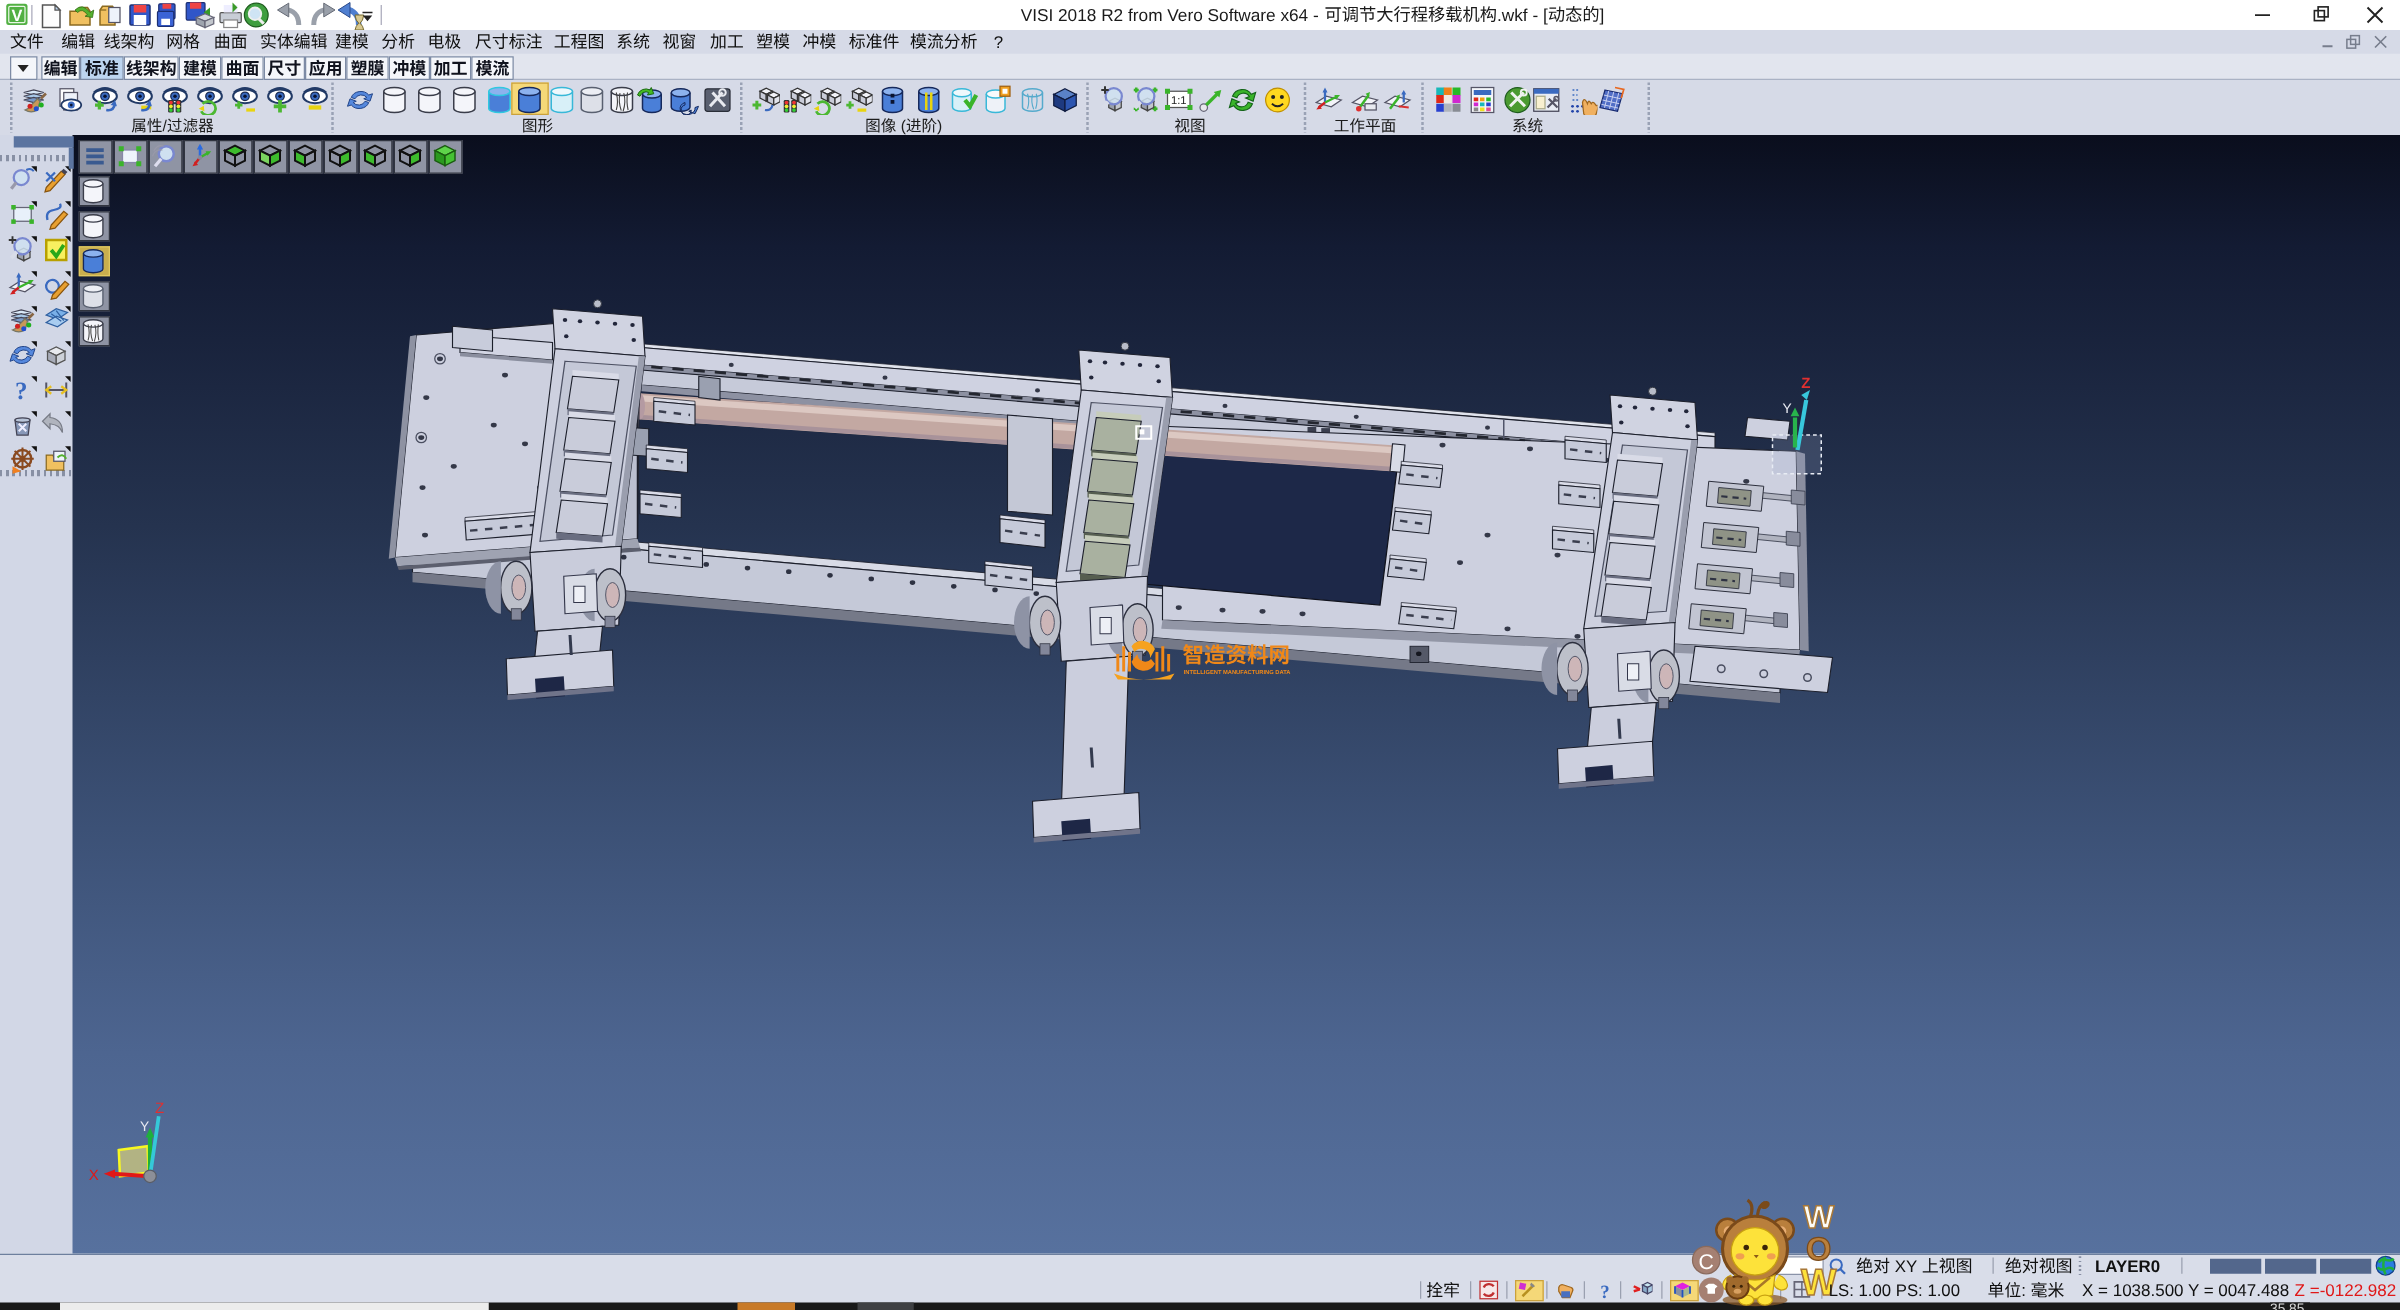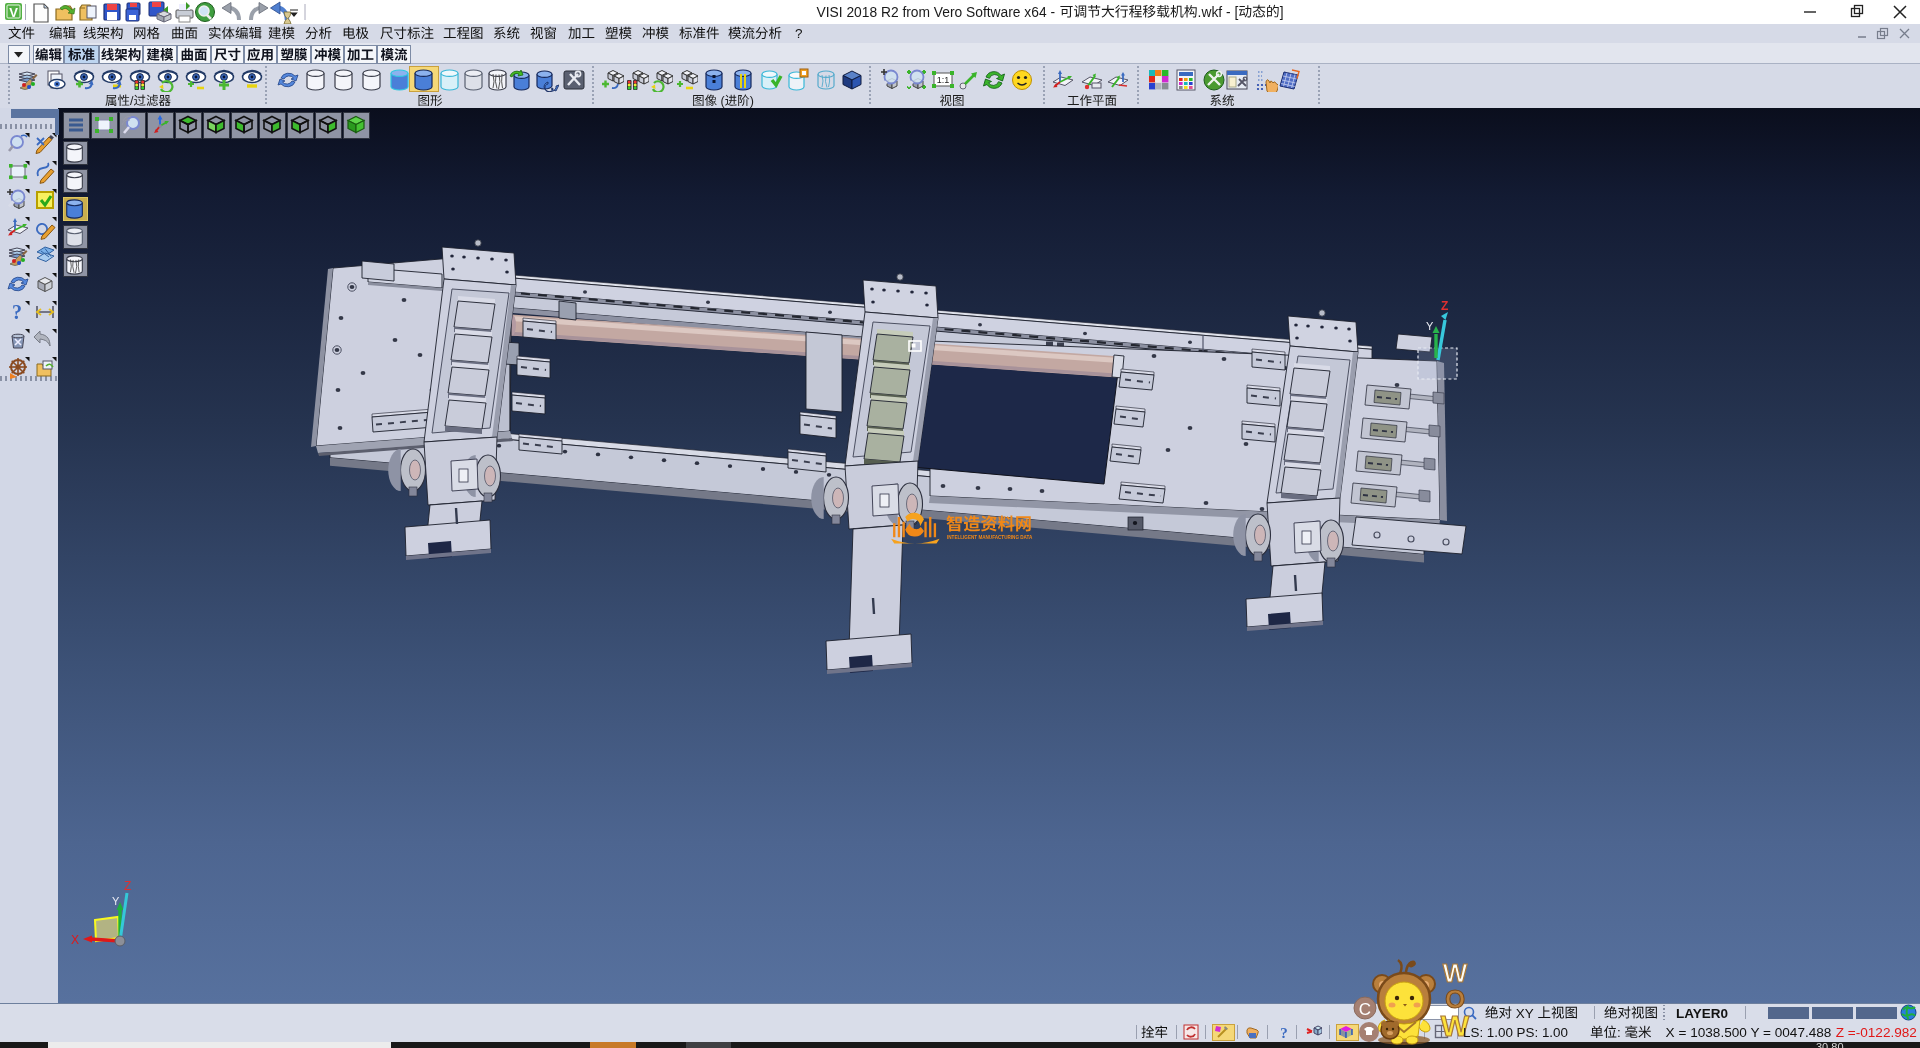--- a/index.html
+++ b/index.html
@@ -1051,21 +1051,21 @@
     <path d="M14 5 l-6 3 v6 l6 -3 z" fill="#a8b890"></path>
     <path d="M8 8 v6 M2 5 v6 M14 5 v6" stroke="#2050c0" stroke-width="1.4"></path>
   </svg>
 <svg class="abs" style="left:1434px;top:1024px;width:16px;height:16px" viewBox="0 0 16 16">
     <rect x="1.5" y="1.5" width="12" height="12" fill="none" stroke="#667" stroke-width="1.4"></rect>
     <path d="M1.5 7.5 h12 M7.5 1.5 v12" stroke="#667" stroke-width="1.2"></path>
   </svg>
 <div class="abs" style="left:48px;top:1042px;width:343px;height:6px;background:#ececec"></div>
 <div class="abs" style="left:590px;top:1042px;width:46px;height:6px;background:#c87a28"></div>
 <div class="abs" style="left:686px;top:1042px;width:45px;height:6px;background:#3f4043"></div>
-<div class="abs" style="left:1816px;top:1042px;width:32px;height:6px;background:#191919;color:#d8d8d8;font-size:11px;line-height:11px;overflow:hidden">30.80</div>
+<div class="abs" style="left:1816px;top:1042px;width:32px;height:6px;background:#191919;color:#d8d8d8;font-size:11px;line-height:11px;overflow:hidden">35.85</div>
 <svg class="abs" style="left:1352px;top:952px;width:130px;height:96px" viewBox="0 0 130 96">
 <ellipse cx="52" cy="88" rx="26" ry="5" fill="#8a5a28" fill-opacity="0.75"></ellipse>
 <path d="M48 22 q4 -10 -2 -14 M54 20 q1 -8 6 -10" stroke="#7a4a1a" stroke-width="2.5" fill="none"></path>
 <ellipse cx="60" cy="12" rx="4" ry="3" fill="#7a4a1a" transform="rotate(-30 60 12)"></ellipse>
 <circle cx="30" cy="32" r="9" fill="#b97f3c" stroke="#7a4a1a" stroke-width="2"></circle>
 <circle cx="31" cy="33" r="4" fill="#e8ad72"></circle>
 <circle cx="74" cy="32" r="9" fill="#b97f3c" stroke="#7a4a1a" stroke-width="2"></circle>
 <circle cx="73" cy="33" r="4" fill="#e8ad72"></circle>
 <circle cx="52" cy="47" r="26" fill="#b97f3c" stroke="#7a4a1a" stroke-width="2.5"></circle>
 <circle cx="52" cy="49" r="19" fill="#fde23a" stroke="#c8a010" stroke-width="1"></circle>

